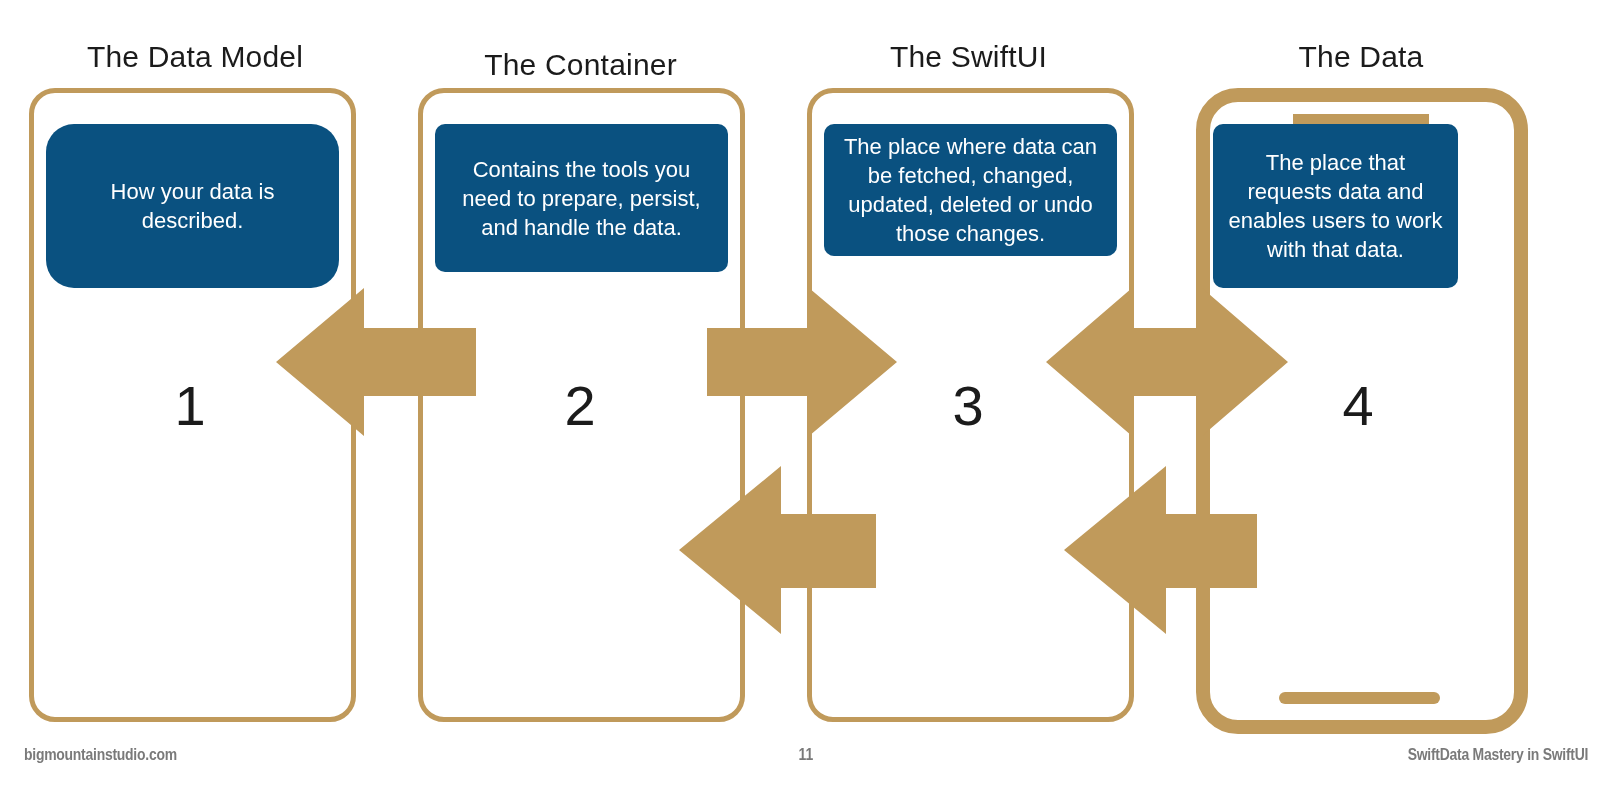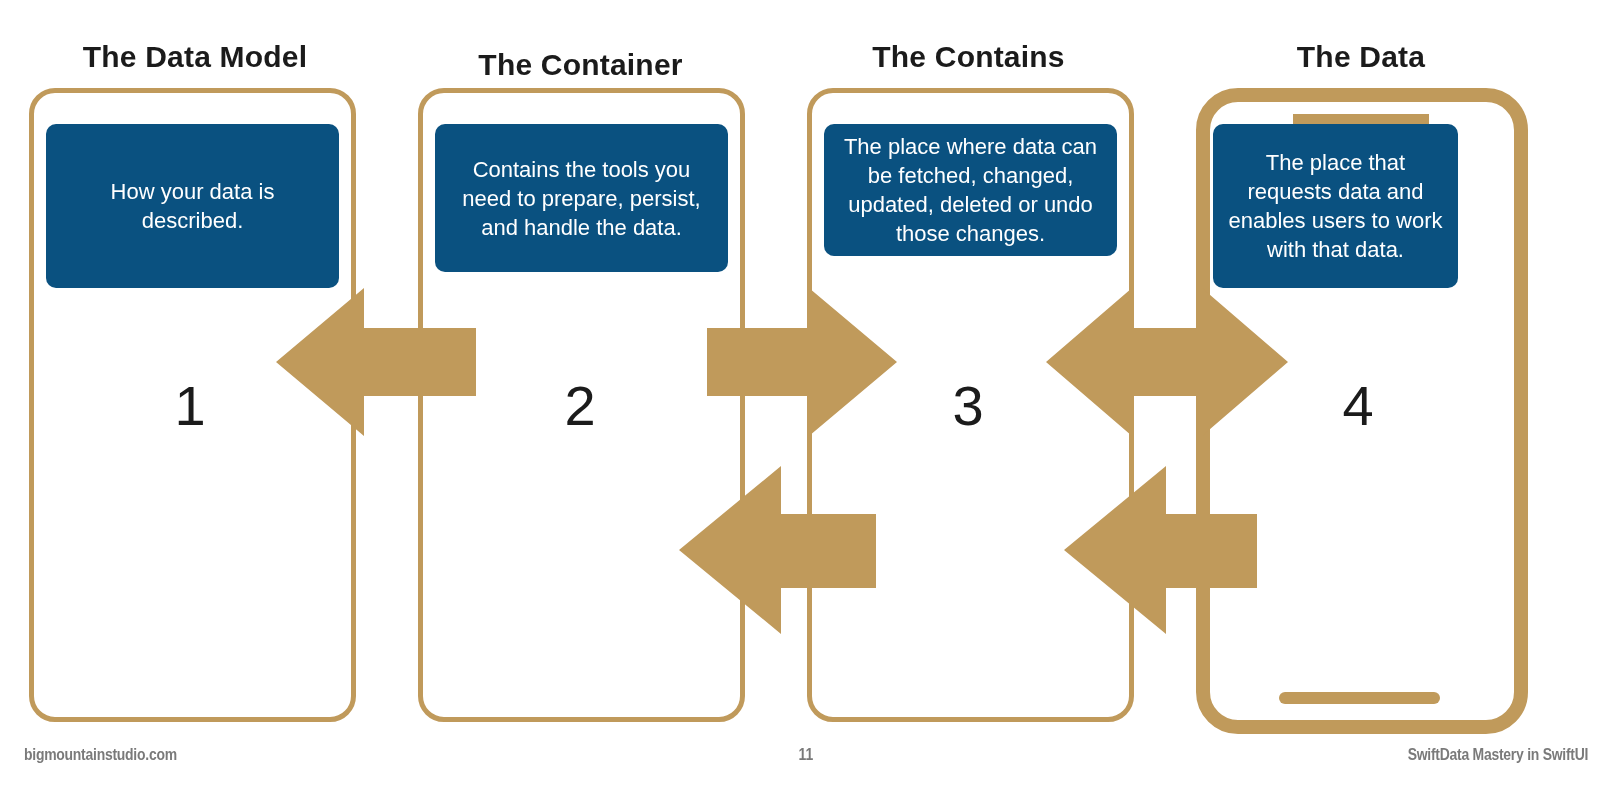--- a/index.html
+++ b/index.html
@@ -21,21 +21,21 @@
     left: 0; top: 0;
     width: 1612px;
     height: 806px;
   }
 
   
   .col-title {
     position: absolute;
     text-align: center;
     font-size: 30px;
-    font-weight: 700;
+    font-weight: 400;
     color: #1b1b1b;
     letter-spacing: 0.2px;
     line-height: 38px;
     white-space: nowrap;
   }
 
   
   .panel {
     position: absolute;
     box-sizing: border-box;
@@ -121,25 +121,25 @@
     transform: scaleX(0.82);
   }
 </style>
 </head>
 <body>
 
 <div class="stage">
 
   <div class="col-title" style="left:30px;  top:38px; width:330px;">The Data Model</div>
   <div class="col-title" style="left:418px; top:38px; width:325px;margin-top:8px;">The Container</div>
-  <div class="col-title" style="left:806px; top:38px; width:325px;">The Contains</div>
+  <div class="col-title" style="left:806px; top:38px; width:325px;">The SwiftUI</div>
   <div class="col-title" style="left:1196px; top:38px; width:330px;">The Data</div>
 
   <div class="panel" style="left:29px; top:88px; width:327px; height:634px;"></div>
-  <div class="card" style="left:46px; top:124px; width:293px; height:164px;">
+  <div class="card" style="left:46px; top:124px; width:293px; height:164px;border-radius:28px;">
     <span>How your data is described.</span>
   </div>
   <div class="step-num" style="left:130px; top:378px; width:120px;">1</div>
 
   <div class="panel" style="left:418px; top:88px; width:327px; height:634px;"></div>
   <div class="card" style="left:435px; top:124px; width:293px; height:148px;">
     <span>Contains the tools you need to prepare, persist, and handle the data.</span>
   </div>
   <div class="step-num" style="left:520px; top:378px; width:120px;">2</div>
 

